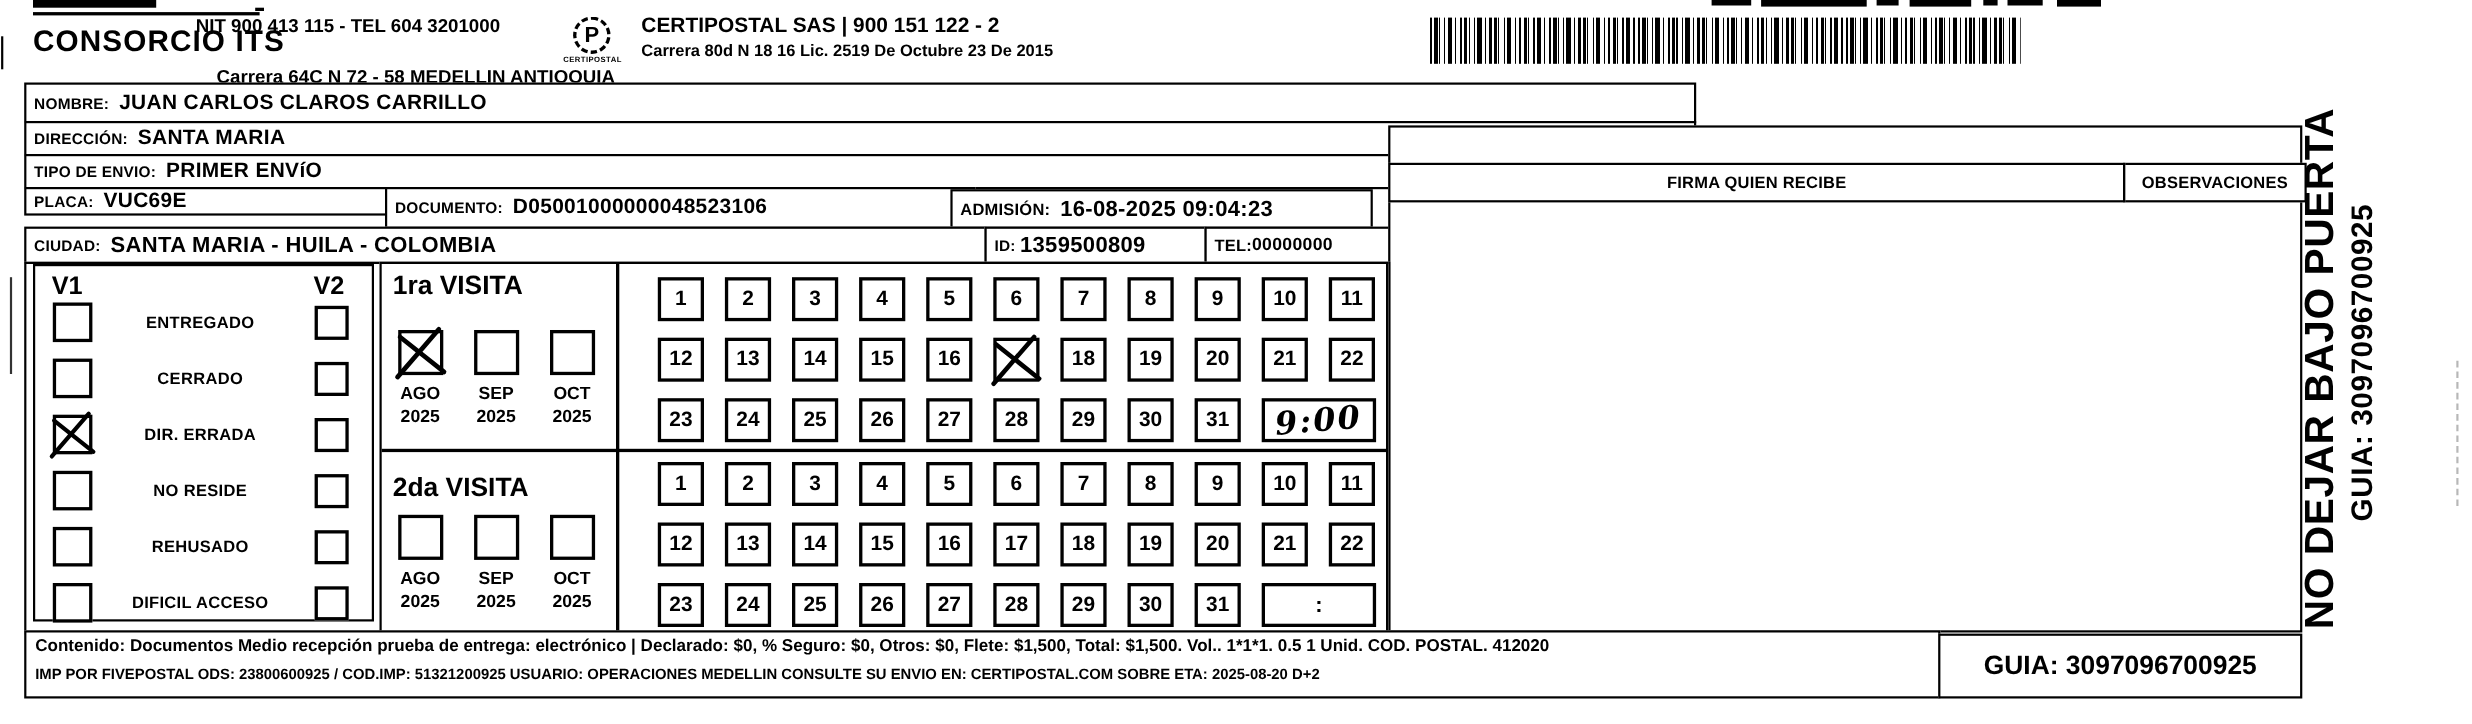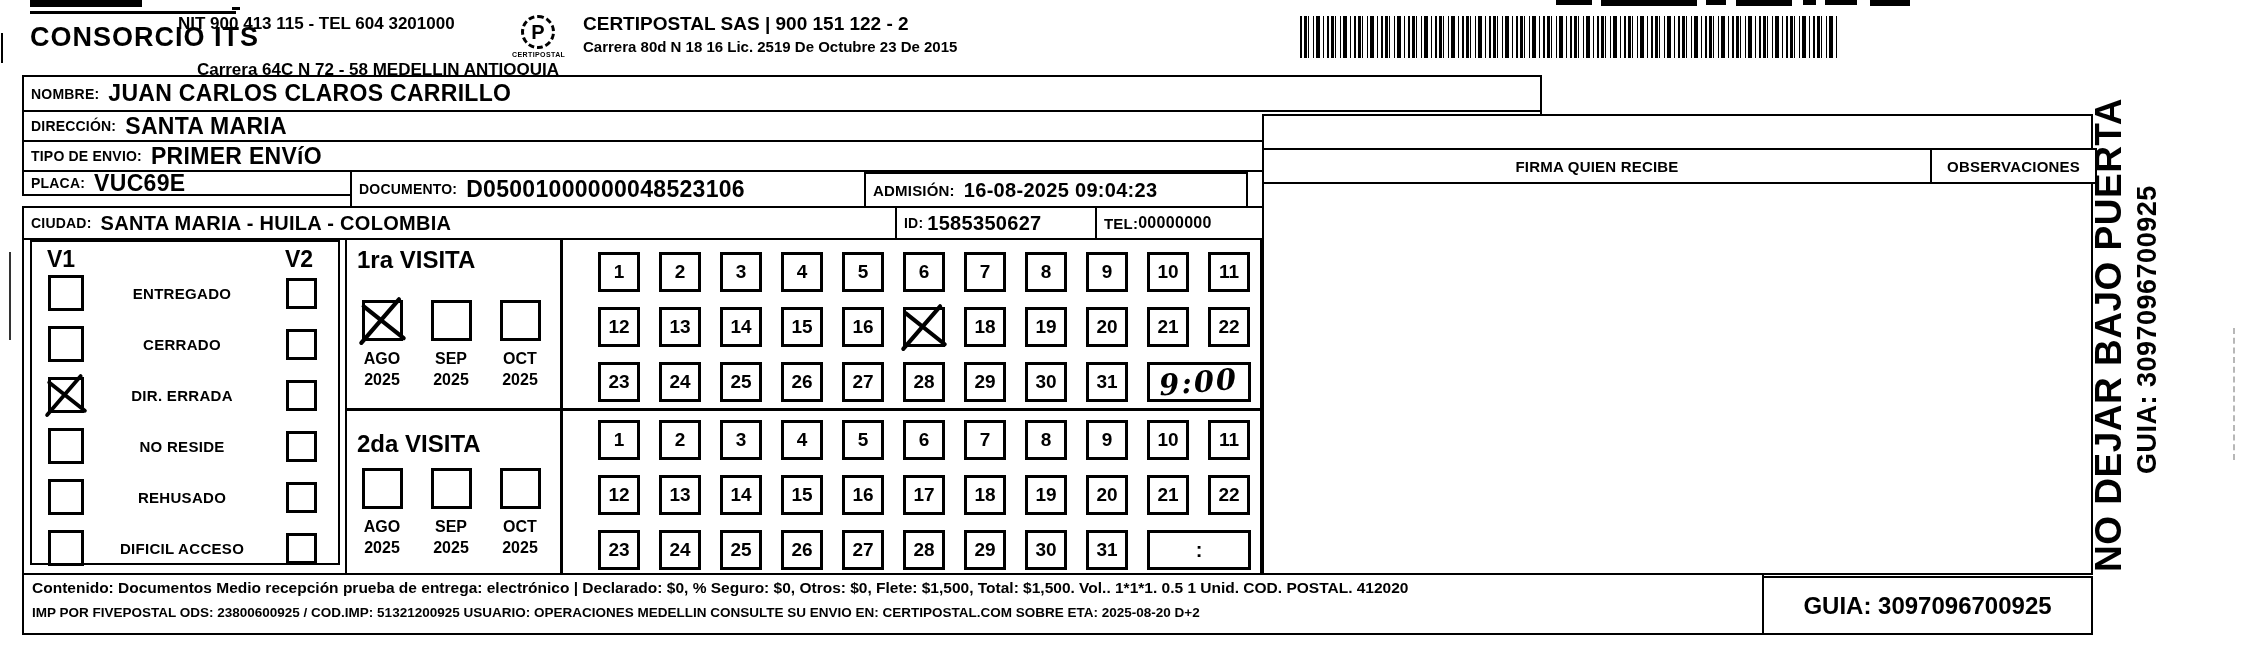--- a/index.html
+++ b/index.html
@@ -2,21 +2,21 @@
 <html><head>
 <meta charset="utf-8">
 <style>
   * { box-sizing: border-box; }
   html,body { margin:0; padding:0; background:#fff; }
   #doc { position:relative; width:2247px; height:658px; background:#fff; color:#000;
          font-family:"Liberation Sans", sans-serif; overflow:hidden; }
   .bx { position:absolute; border:2px solid #000; background:#fff; }
   .row { display:flex; align-items:center; padding-left:7px; gap:9px; }
   .lbl { font-weight:bold; font-size:14px; white-space:nowrap; letter-spacing:.2px; }
-  .val { font-weight:bold; font-size:23px; white-space:nowrap; letter-spacing:.3px; }
+  .val { font-weight:bold; font-size:19px; white-space:nowrap; letter-spacing:.3px; }
   .val-sm { font-size:18px; }
   
   .hdr-company { position:absolute; left:30px; top:22px; font-size:27px; font-weight:bold; letter-spacing:1px;text-align:right; }
   .hdr-nit { position:absolute; left:178px; top:12px; font-size:17px; font-weight:bold; line-height:23px; white-space:pre; }
   .logo { position:absolute; left:512px; top:15px; width:52px; text-align:center; }
   .logo-circle { width:34px; height:34px; border:3px dashed #000; border-radius:50%; margin:0 auto;
                  display:flex; align-items:center; justify-content:center; font-size:20px; font-weight:bold; }
   .logo-caption { font-size:7px; font-weight:bold; letter-spacing:.4px; margin-top:2px; }
   .hdr-postal1 { position:absolute; left:583px; top:13px; font-size:19px; font-weight:bold; }
   .hdr-postal2 { position:absolute; left:583px; top:38px; font-size:15px; font-weight:bold; }
@@ -116,21 +116,21 @@
   <div class="bx row" style="left:864px;top:172px;width:384px;height:36px">
     <span class="lbl" style="font-size:15px">ADMISIÓN:</span>
     <span class="val val-sm" style="font-size:20px">16-08-2025 09:04:23</span>
   </div>
   <div class="bx row" style="left:22px;top:206px;width:875px;height:34px">
     <span class="lbl">CIUDAD:</span>
     <span class="val" style="font-size:20px">SANTA MARIA - HUILA - COLOMBIA</span>
   </div>
   <div class="bx row" style="left:895px;top:206px;width:202px;height:34px;gap:4px">
     <span class="lbl">ID:</span>
-    <span class="val" style="font-size:20px">1585350627</span>
+    <span class="val" style="font-size:20px">1359500809</span>
   </div>
   <div class="bx row" style="left:1095px;top:206px;width:169px;height:34px;gap:0">
     <span class="lbl" style="font-size:15px">TEL:</span>
     <span class="val" style="font-size:16px">00000000</span>
   </div>
 
   <div class="bx" style="left:1262px;top:114px;width:831px;height:461px">
     <div class="bx col-hdr" style="left:666px;top:32px;width:167px;height:36px">
       <span>OBSERVACIONES</span>
     </div>

